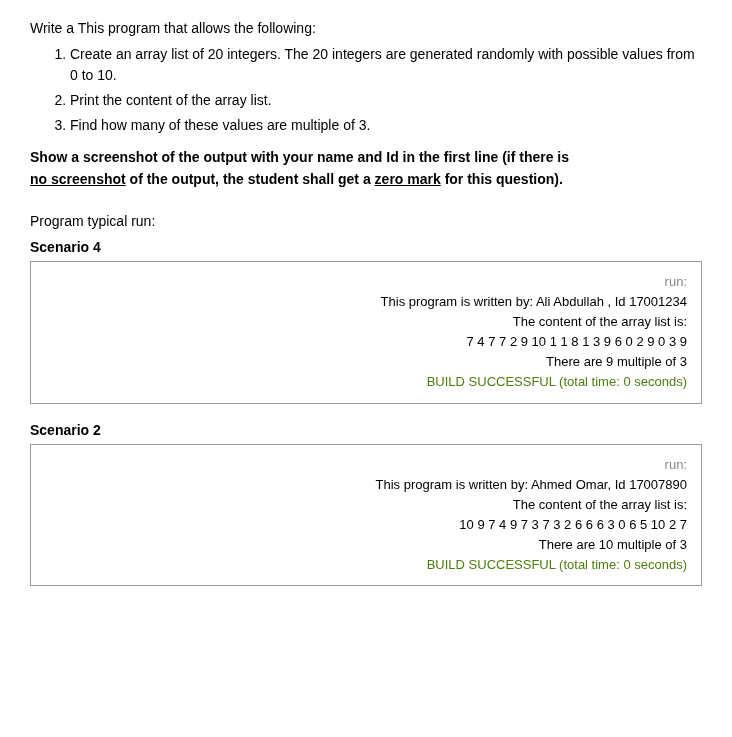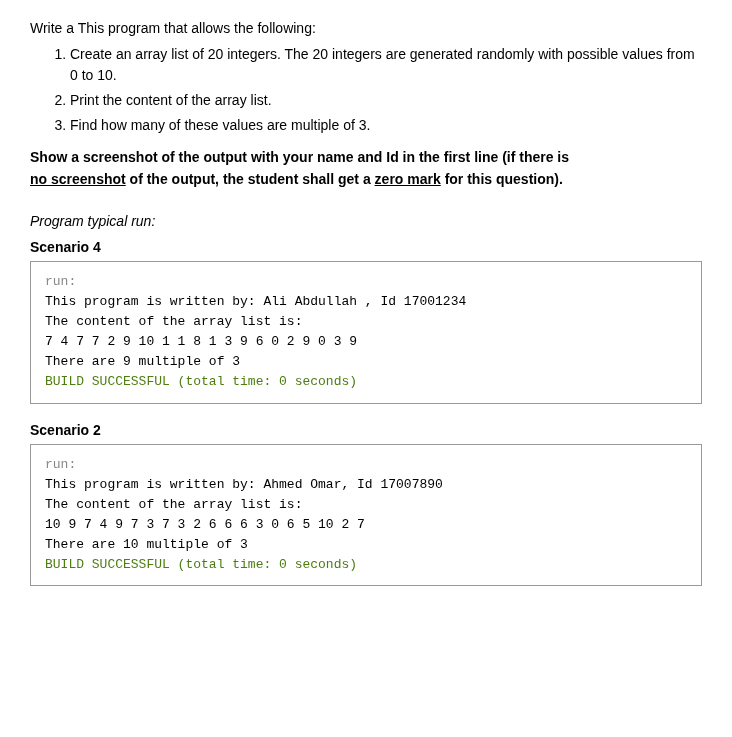--- a/index.html
+++ b/index.html
@@ -26,38 +26,38 @@
       font-weight: bold;
       margin-bottom: 22px;
       line-height: 1.6;
     }
     .underline {
       text-decoration: underline;
     }
     .program-run-label {
       margin-top: 18px;
       margin-bottom: 4px;
-      font-style: italic;
     }
     .scenario-title {
       font-weight: bold;
       color: #000;
       font-family: Arial, sans-serif;
       font-size: 14px;
       margin-bottom: 6px;
       margin-top: 10px;
     }
     .code-box {
       border: 1px solid #999;
       padding: 10px 14px;
-      font-family: Liberation Mono, monospace;
+      font-family: Liberation Sans, sans-serif;
       font-size: 13px;
       background: #fff;
       margin-bottom: 18px;
       min-height: 110px;
+      text-align: right;
     }
     .code-gray {
       color: #888;
     }
     .code-black {
       color: #000;
     }
     .code-green {
       color: #4d7c0f;
     }

